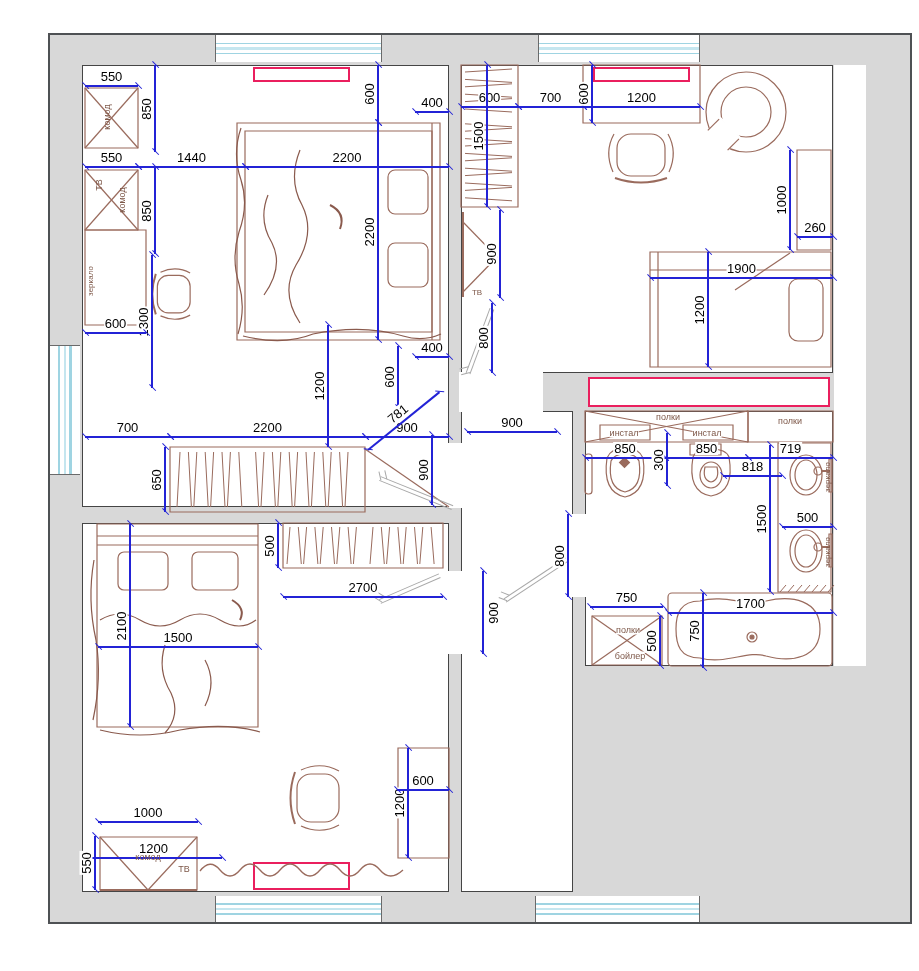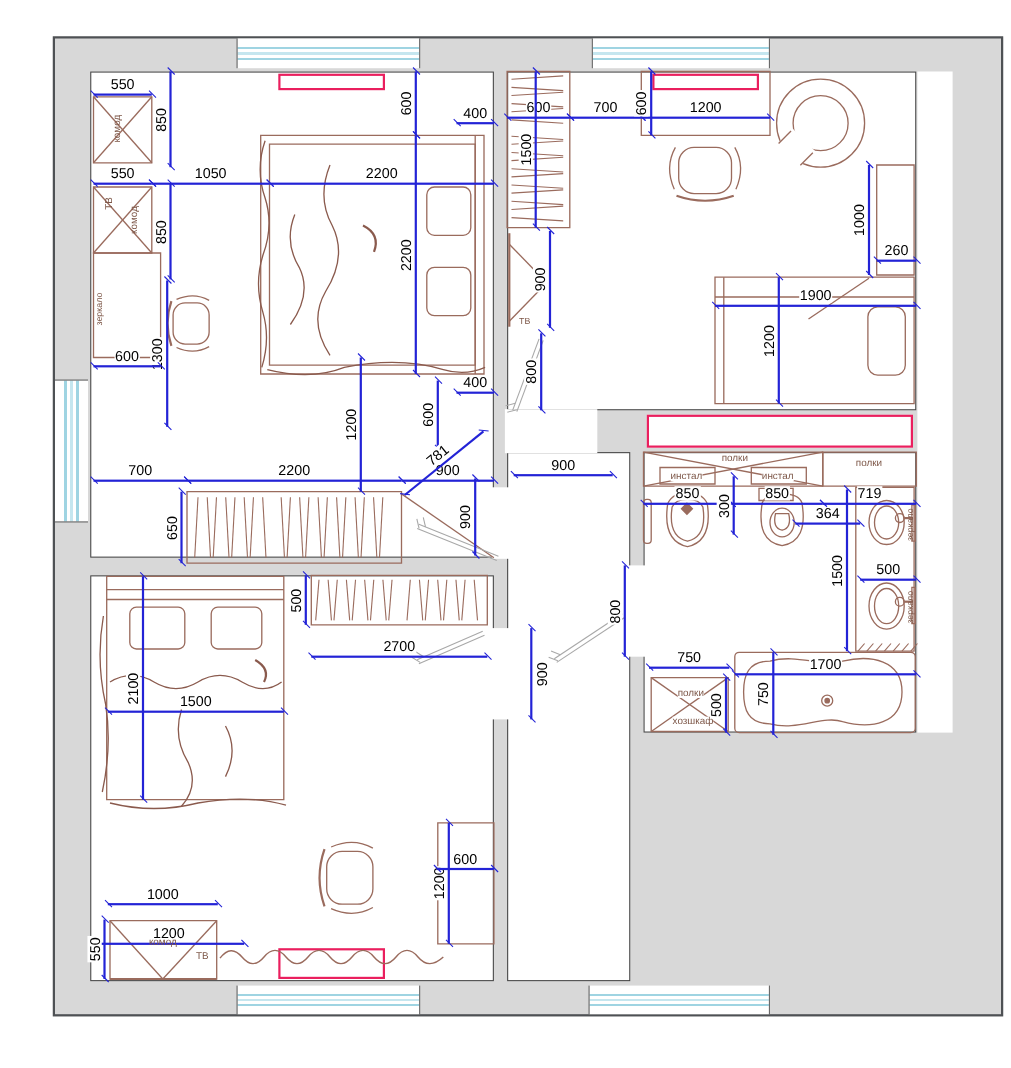--- a/index.html
+++ b/index.html
@@ -318,21 +318,21 @@
       <div class="dimwrap" style="left: 85px; top: 167px; width: 53px; height: 0px;">
         <span class="dimline" style="left: 0px; top: -0.7px; width: 53px; height: 1.4px;"></span>
         <span class="tick" style="top: -0.7px; left: -4.5px;"></span>
         <span class="tick" style="top: -0.7px; left: 48.5px;"></span>
         <span class="dlbl" style="left: 50%; bottom: 3px; transform: translateX(-50%);">550</span>
       </div>
       <div class="dimwrap" style="left: 138px; top: 167px; width: 107px; height: 0px;">
         <span class="dimline" style="left: 0px; top: -0.7px; width: 107px; height: 1.4px;"></span>
         <span class="tick" style="top: -0.7px; left: -4.5px;"></span>
         <span class="tick" style="top: -0.7px; left: 102.5px;"></span>
-        <span class="dlbl" style="left: 50%; bottom: 3px; transform: translateX(-50%);">1050</span>
+        <span class="dlbl" style="left: 50%; bottom: 3px; transform: translateX(-50%);">1440</span>
       </div>
       <div class="dimwrap" style="left: 245px; top: 167px; width: 204px; height: 0px;">
         <span class="dimline" style="left: 0px; top: -0.7px; width: 204px; height: 1.4px;"></span>
         <span class="tick" style="top: -0.7px; left: -4.5px;"></span>
         <span class="tick" style="top: -0.7px; left: 199.5px;"></span>
         <span class="dlbl" style="left: 50%; bottom: 3px; transform: translateX(-50%);">2200</span>
       </div>
       <div class="dimwrap" style="left: 155px; top: 167px; height: 87px; width: 0px;">
         <span class="dimline" style="top: 0px; left: -0.7px; height: 87px; width: 1.4px;"></span>
         <span class="tick" style="left: -4.5px; top: -0.7px;"></span>
@@ -576,21 +576,21 @@
       <div class="dimwrap" style="left: 667px; top: 433px; height: 53px; width: 0px;">
         <span class="dimline" style="top: 0px; left: -0.7px; height: 53px; width: 1.4px;"></span>
         <span class="tick" style="left: -4.5px; top: -0.7px;"></span>
         <span class="tick" style="left: -4.5px; top: 52.3px;"></span>
         <span class="dlbl" style="left: -9px; top: 50%; transform: translate(-50%, -50%) rotate(-90deg);">300</span>
       </div>
       <div class="dimwrap" style="left: 723px; top: 476px; width: 59px; height: 0px;">
         <span class="dimline" style="left: 0px; top: -0.7px; width: 59px; height: 1.4px;"></span>
         <span class="tick" style="top: -0.7px; left: -4.5px;"></span>
         <span class="tick" style="top: -0.7px; left: 54.5px;"></span>
-        <span class="dlbl" style="left: 50%; bottom: 3px; transform: translateX(-50%);">364</span>
+        <span class="dlbl" style="left: 50%; bottom: 3px; transform: translateX(-50%);">818</span>
       </div>
       <div class="dimwrap" style="left: 748px; top: 458px; width: 85px; height: 0px;">
         <span class="dimline" style="left: 0px; top: -0.7px; width: 85px; height: 1.4px;"></span>
         <span class="tick" style="top: -0.7px; left: -4.5px;"></span>
         <span class="tick" style="top: -0.7px; left: 80.5px;"></span>
         <span class="dlbl" style="left: 50%; bottom: 3px; transform: translateX(-50%);">719</span>
       </div>
       <div class="dimwrap" style="left: 770px; top: 445px; height: 147px; width: 0px;">
         <span class="dimline" style="top: 0px; left: -0.7px; height: 147px; width: 1.4px;"></span>
         <span class="tick" style="left: -4.5px; top: -0.7px;"></span>
@@ -634,17 +634,17 @@
       <span class="flabel" style="left: 122px; top: 200px; font-size: 9px; transform: translate(-50%, -50%) rotate(-90deg);">комод</span>
       <span class="flabel" style="left: 91px; top: 281px; font-size: 8px; transform: translate(-50%, -50%) rotate(-90deg);">зеркало</span>
       <span class="flabel" style="left: 148px; top: 857px; font-size: 9px; transform: translate(-50%, -50%);">комод</span>
       <span class="flabel" style="left: 184px; top: 869px; font-size: 9px; transform: translate(-50%, -50%);">ТВ</span>
       <span class="flabel" style="left: 477px; top: 293px; font-size: 8px; transform: translate(-50%, -50%);">ТВ</span>
       <span class="flabel" style="left: 668px; top: 417px; font-size: 9px; transform: translate(-50%, -50%); background: rgb(255, 255, 255);">полки</span>
       <span class="flabel" style="left: 790px; top: 421px; font-size: 9px; transform: translate(-50%, -50%);">полки</span>
       <span class="flabel" style="left: 624px; top: 433px; font-size: 9px; transform: translate(-50%, -50%); background: rgb(255, 255, 255);">инстал</span>
       <span class="flabel" style="left: 707px; top: 433px; font-size: 9px; transform: translate(-50%, -50%); background: rgb(255, 255, 255);">инстал</span>
       <span class="flabel" style="left: 628px; top: 630px; font-size: 9px; transform: translate(-50%, -50%); background: rgb(255, 255, 255);">полки</span>
-      <span class="flabel" style="left: 630px; top: 656px; font-size: 9px; transform: translate(-50%, -50%); background: rgb(255, 255, 255);">хозшкаф</span>
+      <span class="flabel" style="left: 630px; top: 656px; font-size: 9px; transform: translate(-50%, -50%); background: rgb(255, 255, 255);">бойлер</span>
       <span class="flabel" style="left: 828px; top: 477px; font-size: 8px; transform: translate(-50%, -50%) rotate(-90deg);">зеркало</span>
       <span class="flabel" style="left: 828px; top: 552px; font-size: 8px; transform: translate(-50%, -50%) rotate(-90deg);">зеркало</span>
     </div>
 </div>
 
 </body></html>

